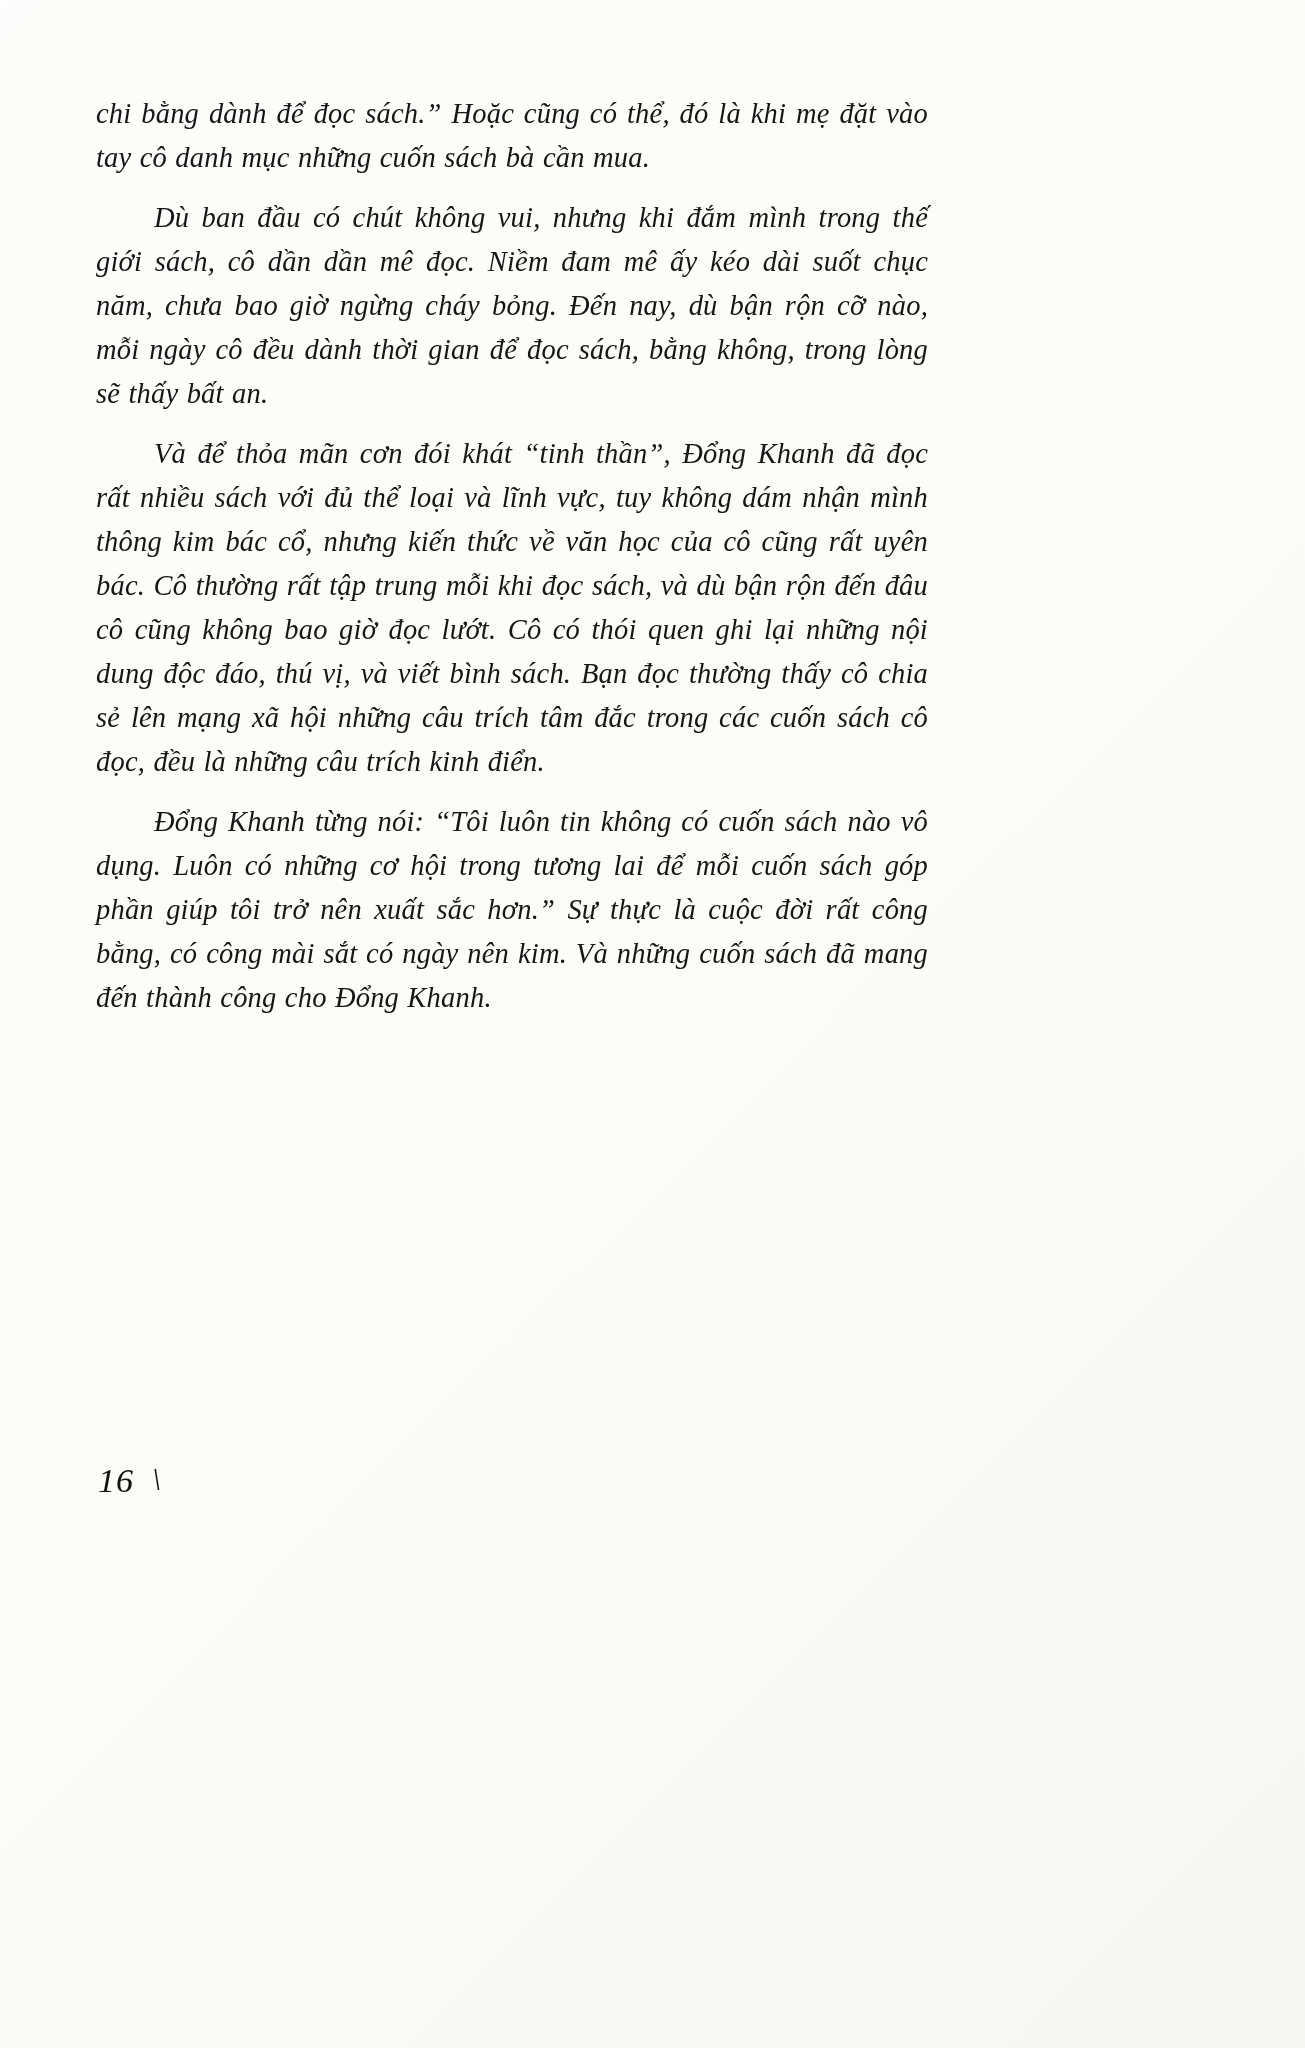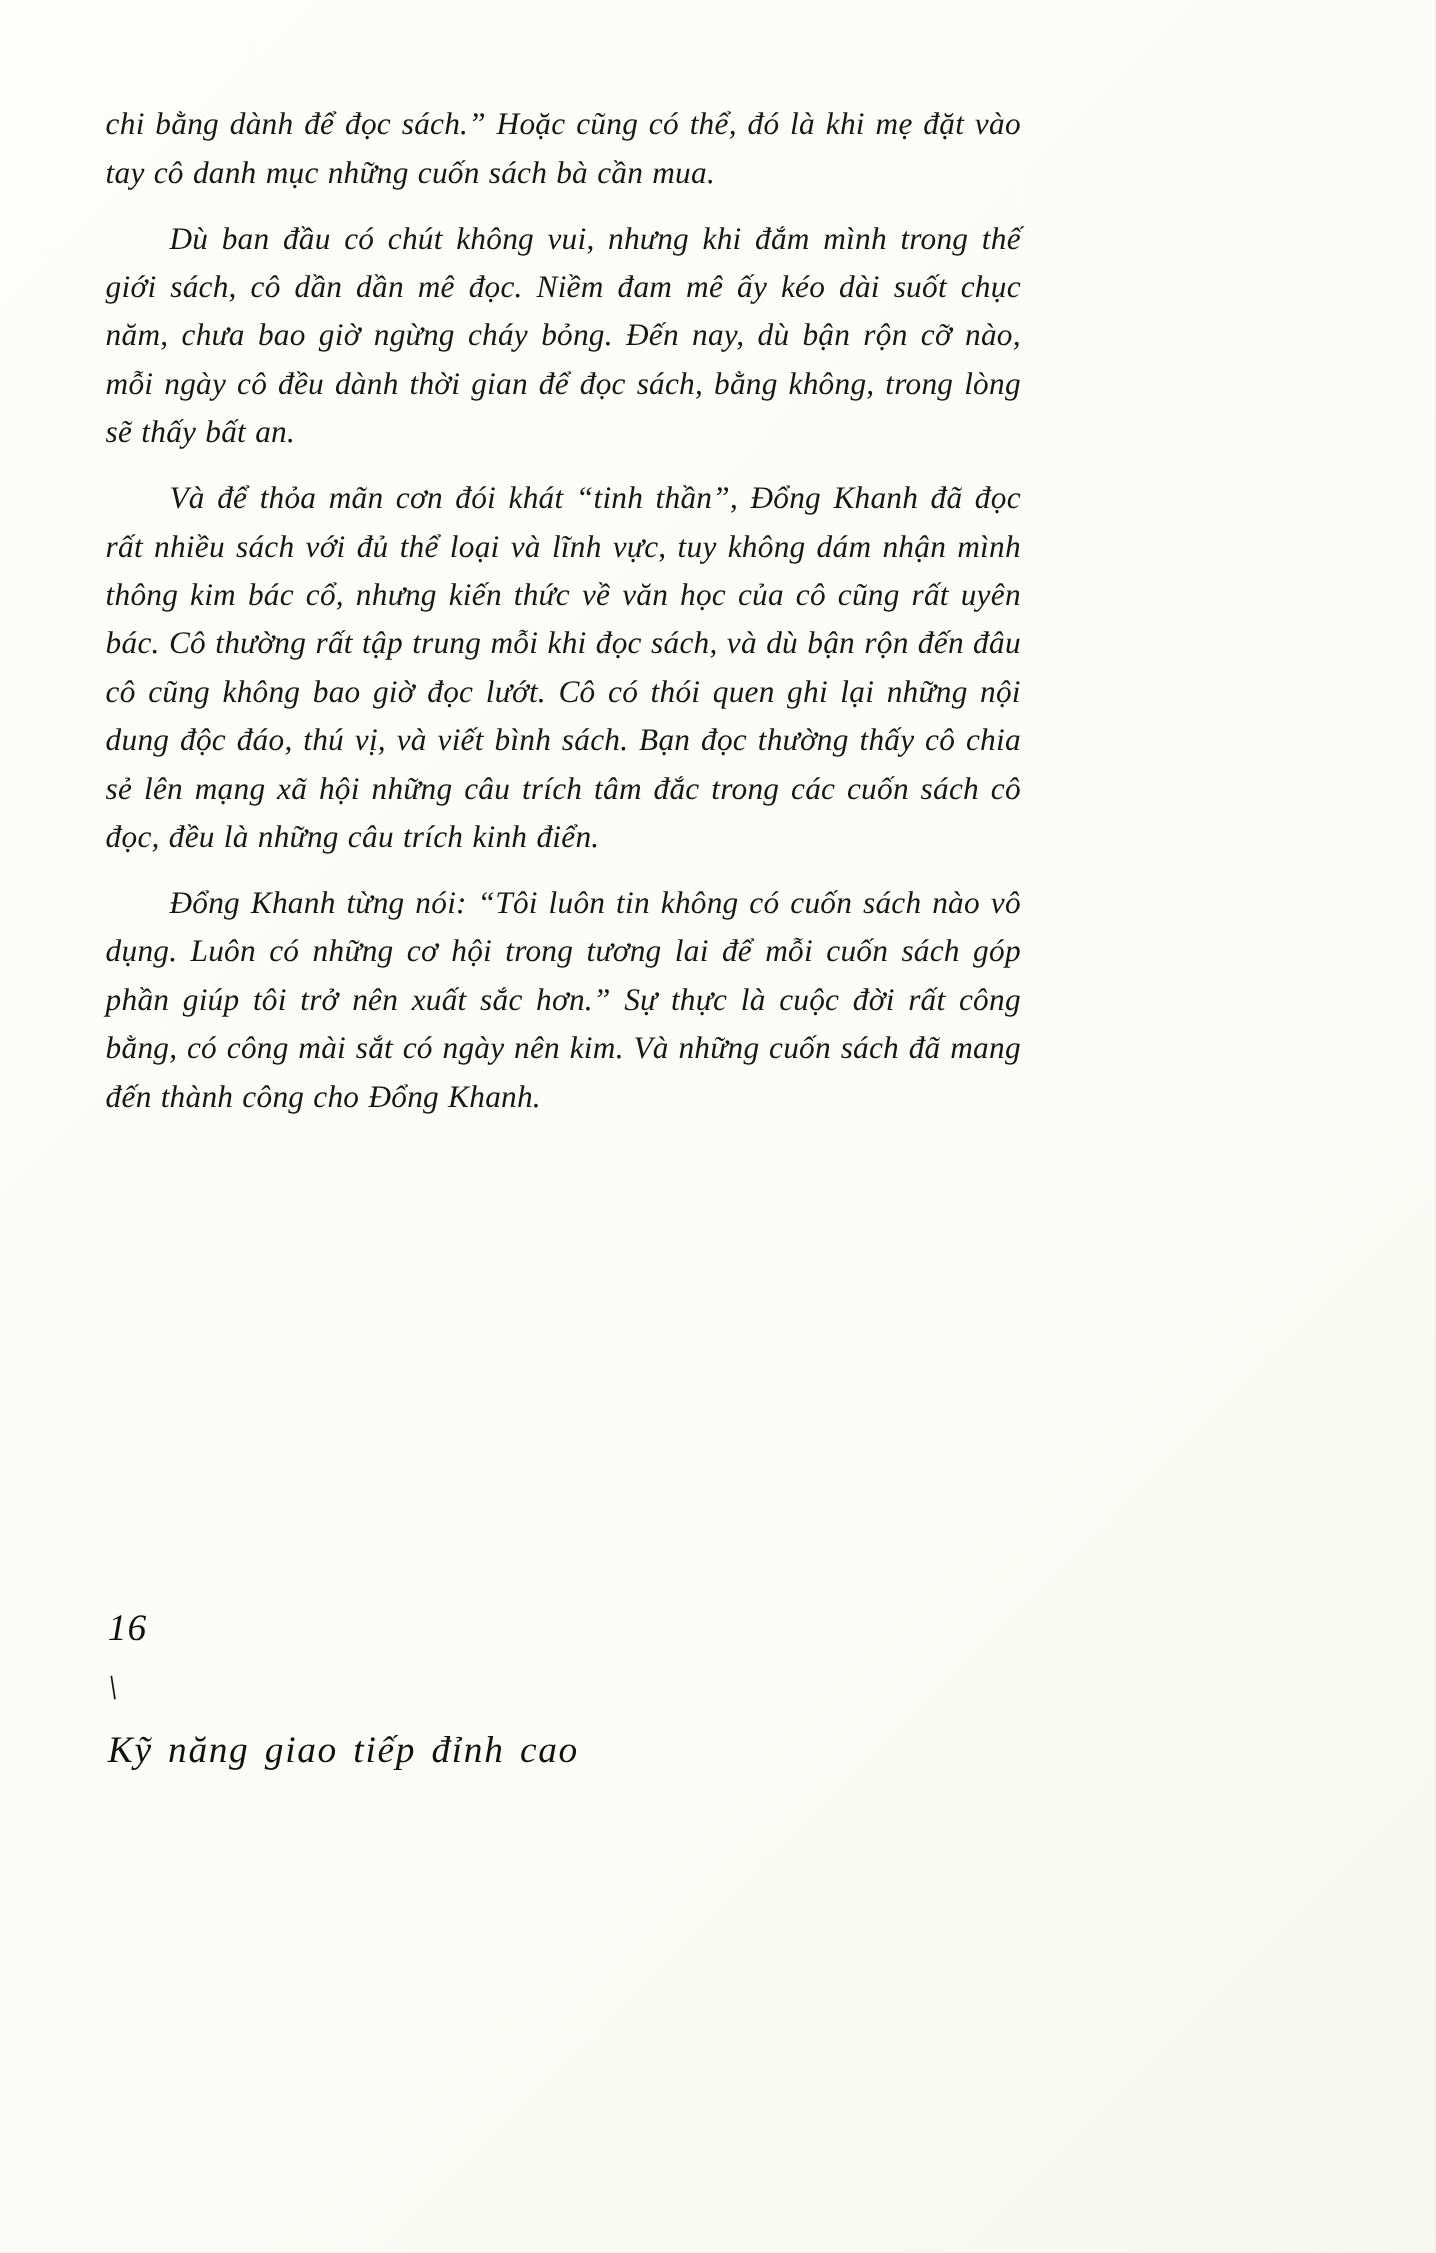--- a/index.html
+++ b/index.html
@@ -38,21 +38,20 @@
   .footer {
     position: absolute;
     left: 98px;
     top: 1462px;
     display: flex;
     align-items: baseline;
     gap: 18px;
     font-style: italic;
     font-size: 33px;
     color: #111;
-    flex-direction: column;
   }
   .footer .page-num {
     font-size: 34px;
     letter-spacing: 1px;
   }
   .footer .sep {
     font-size: 32px;
     transform: translateY(-2px);
   }
   .footer .title {
@@ -69,16 +68,15 @@
   <div class="content">
     <p>chi bằng dành để đọc sách.” Hoặc cũng có thể, đó là khi mẹ đặt vào tay cô danh mục những cuốn sách bà cần mua.</p>
     <p class="indent">Dù ban đầu có chút không vui, nhưng khi đắm mình trong thế giới sách, cô dần dần mê đọc. Niềm đam mê ấy kéo dài suốt chục năm, chưa bao giờ ngừng cháy bỏng. Đến nay, dù bận rộn cỡ nào, mỗi ngày cô đều dành thời gian để đọc sách, bằng không, trong lòng sẽ thấy bất an.</p>
     <p class="indent">Và để thỏa mãn cơn đói khát “tinh thần”, Đổng Khanh đã đọc rất nhiều sách với đủ thể loại và lĩnh vực, tuy không dám nhận mình thông kim bác cổ, nhưng kiến thức về văn học của cô cũng rất uyên bác. Cô thường rất tập trung mỗi khi đọc sách, và dù bận rộn đến đâu cô cũng không bao giờ đọc lướt. Cô có thói quen ghi lại những nội dung độc đáo, thú vị, và viết bình sách. Bạn đọc thường thấy cô chia sẻ lên mạng xã hội những câu trích tâm đắc trong các cuốn sách cô đọc, đều là những câu trích kinh điển.</p>
     <p class="indent">Đổng Khanh từng nói: “Tôi luôn tin không có cuốn sách nào vô dụng. Luôn có những cơ hội trong tương lai để mỗi cuốn sách góp phần giúp tôi trở nên xuất sắc hơn.” Sự thực là cuộc đời rất công bằng, có công mài sắt có ngày nên kim. Và những cuốn sách đã mang đến thành công cho Đổng Khanh.</p>
   </div>
 
   <div class="footer">
     <span class="page-num">16</span>
     <span class="sep">\</span>
-    <span class="title">Kỹ năng giao tiếp đỉnh cao</span>
   </div>
 
 </div>
 
 </body></html>

